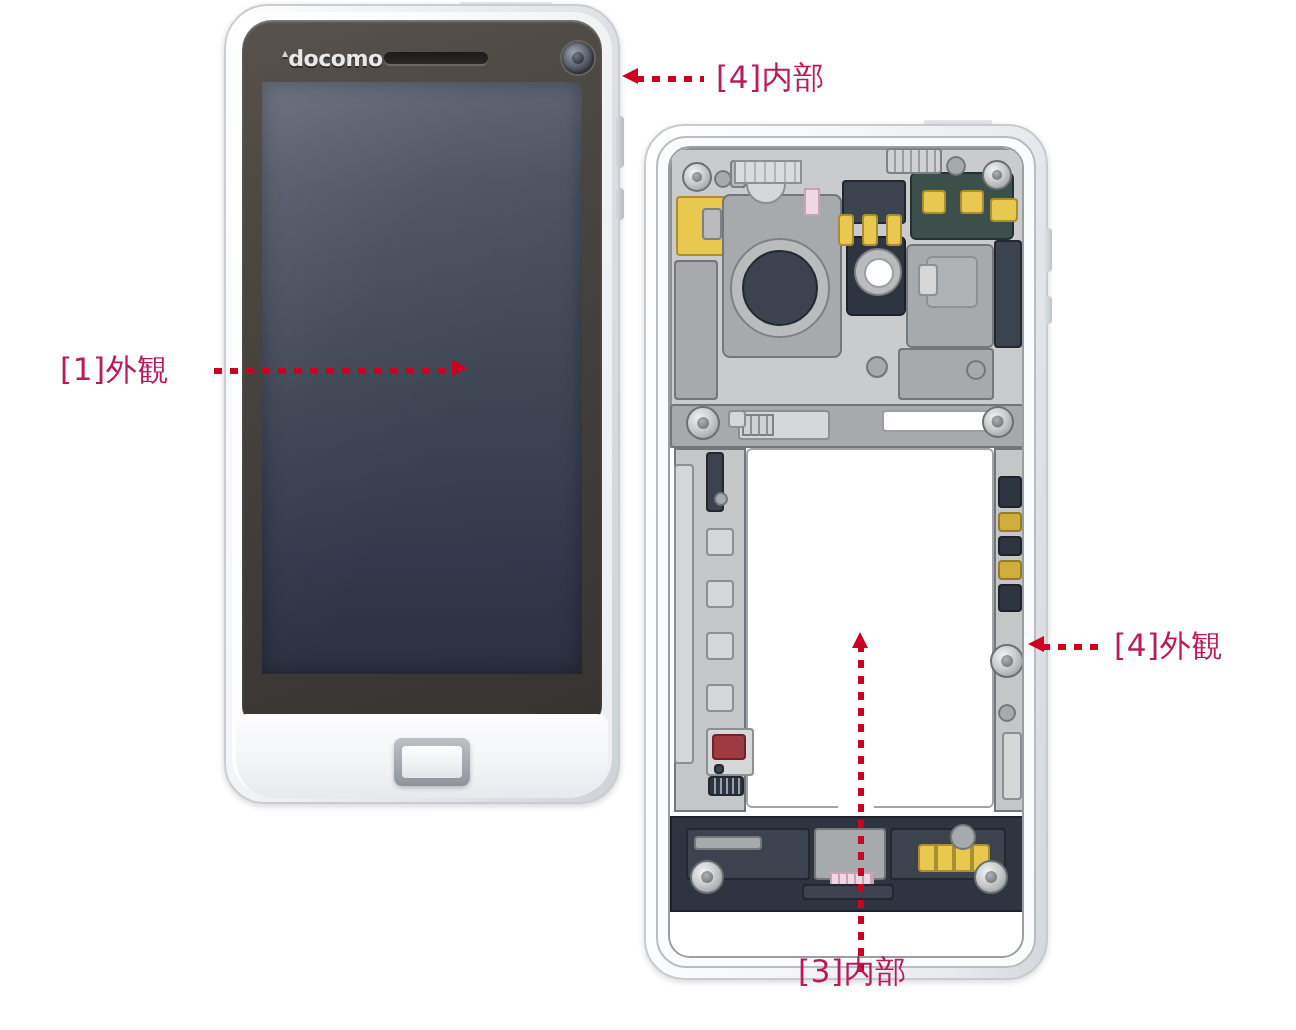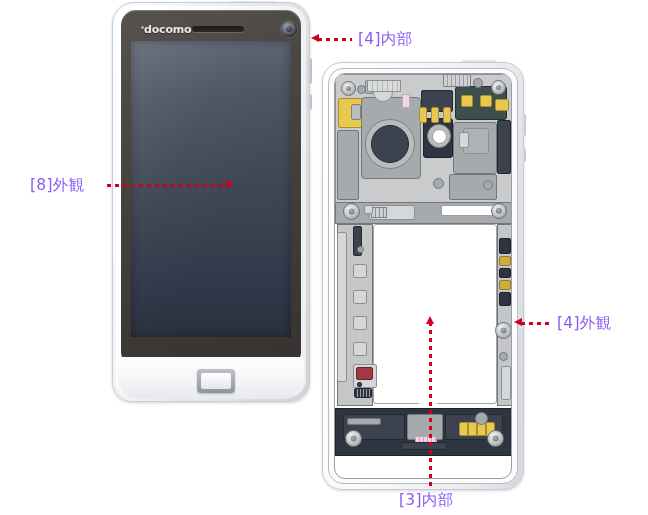--- a/index.html
+++ b/index.html
@@ -6,30 +6,30 @@
   body{
     width:648px;height:515px;position:relative;overflow:hidden;
     font-family:"Liberation Sans","DejaVu Sans",sans-serif;
     background:#fff;
   }
   .stage{position:absolute;inset:0;}
 
   
   .label{
     position:absolute;
-    color:#8b5cf6;
+    color:#be185d;
     font-size:15.5px;
     letter-spacing:0.3px;
     white-space:nowrap;
     font-family:"DejaVu Sans","Liberation Sans",sans-serif;
   }
   #label-1{left:30px;top:175px;}
   #label-4{left:358px;top:29px;}
   #label-2{left:557px;top:313px;}
-  #label-3{left:399px;top:490px;}
+  #label-3{left:399px;top:476px;}
 
   
   .lead-h{
     position:absolute;height:3px;
     background-image:linear-gradient(to right,#cc0022 0 4px,transparent 4px 8px);
     background-size:8px 3px;background-repeat:repeat-x;
   }
   .lead-v{
     position:absolute;width:3px;
     background-image:linear-gradient(to bottom,#cc0022 0 4px,transparent 4px 8px);
@@ -321,18 +321,18 @@
 
   <div class="lead-h" id="lead4"></div>
   <div class="arrow arrow-l" id="arrow4"></div>
 
   <div class="lead-h" id="lead2"></div>
   <div class="arrow arrow-l" id="arrow2"></div>
 
   <div class="lead-v" id="lead3"></div>
   <div class="arrow arrow-u" id="arrow3"></div>
 
-  <div class="label" id="label-1">[8]外観</div>
+  <div class="label" id="label-1">[1]外観</div>
   <div class="label" id="label-4">[4]内部</div>
   <div class="label" id="label-2">[4]外観</div>
   <div class="label" id="label-3">[3]内部</div>
 
 </div>
 
 </body></html>

